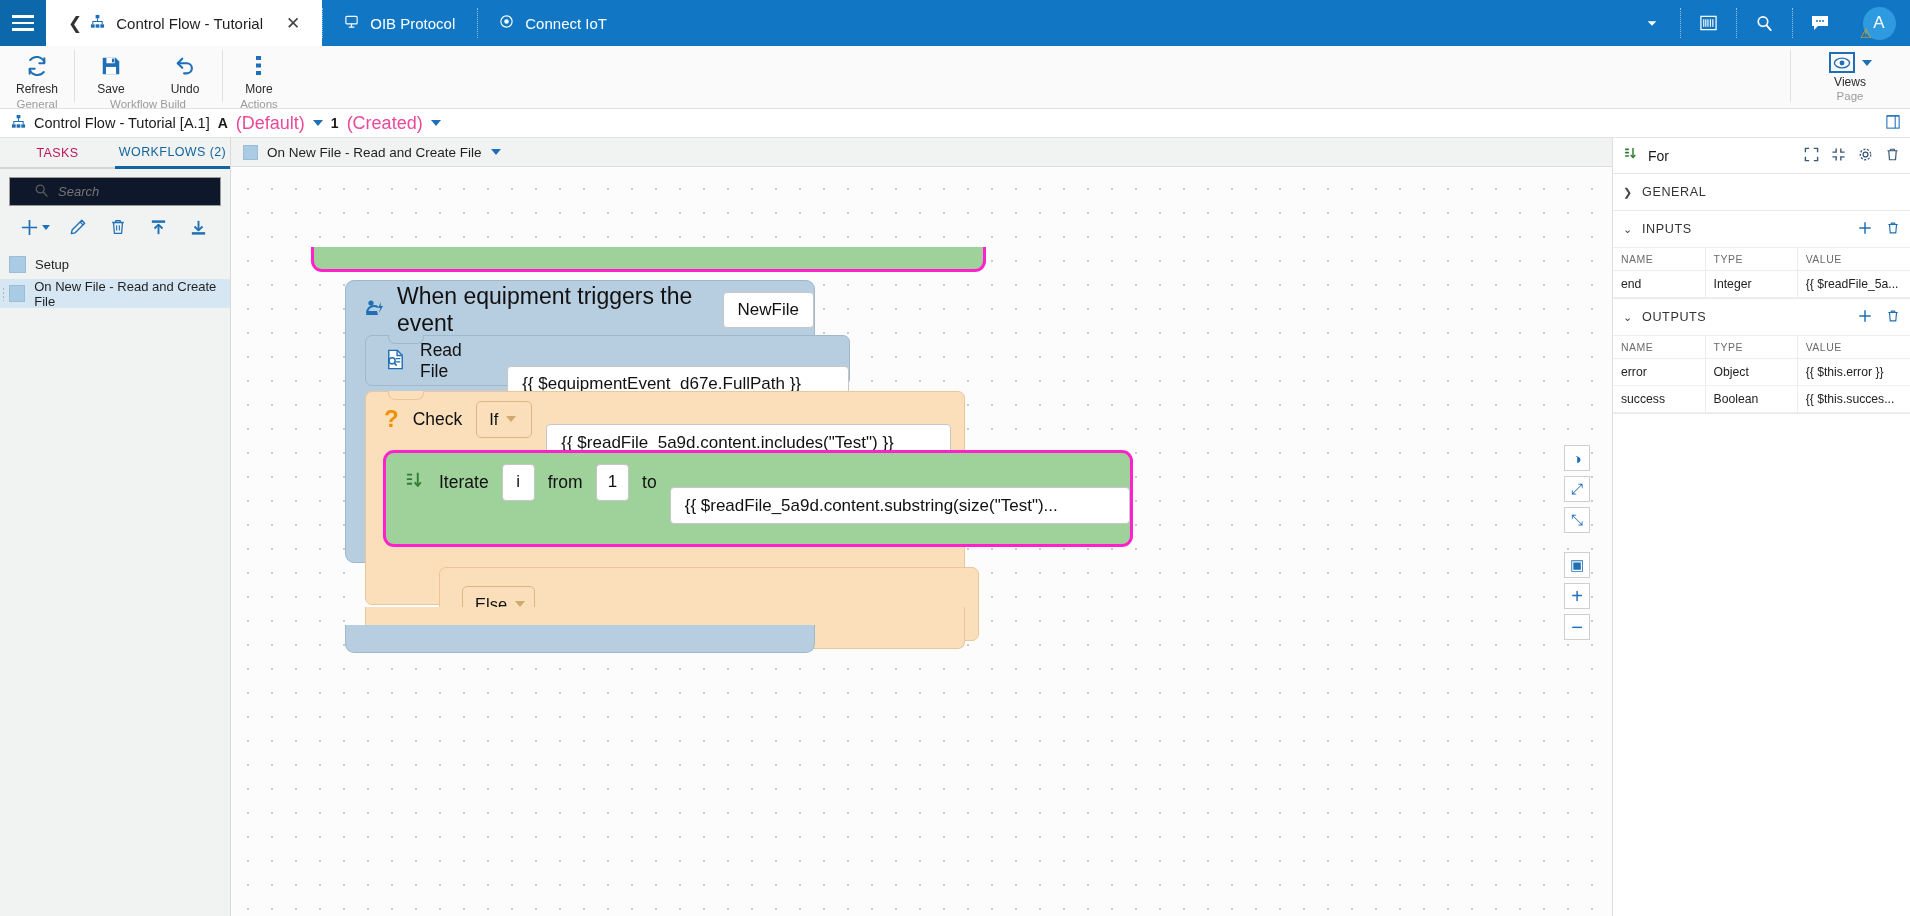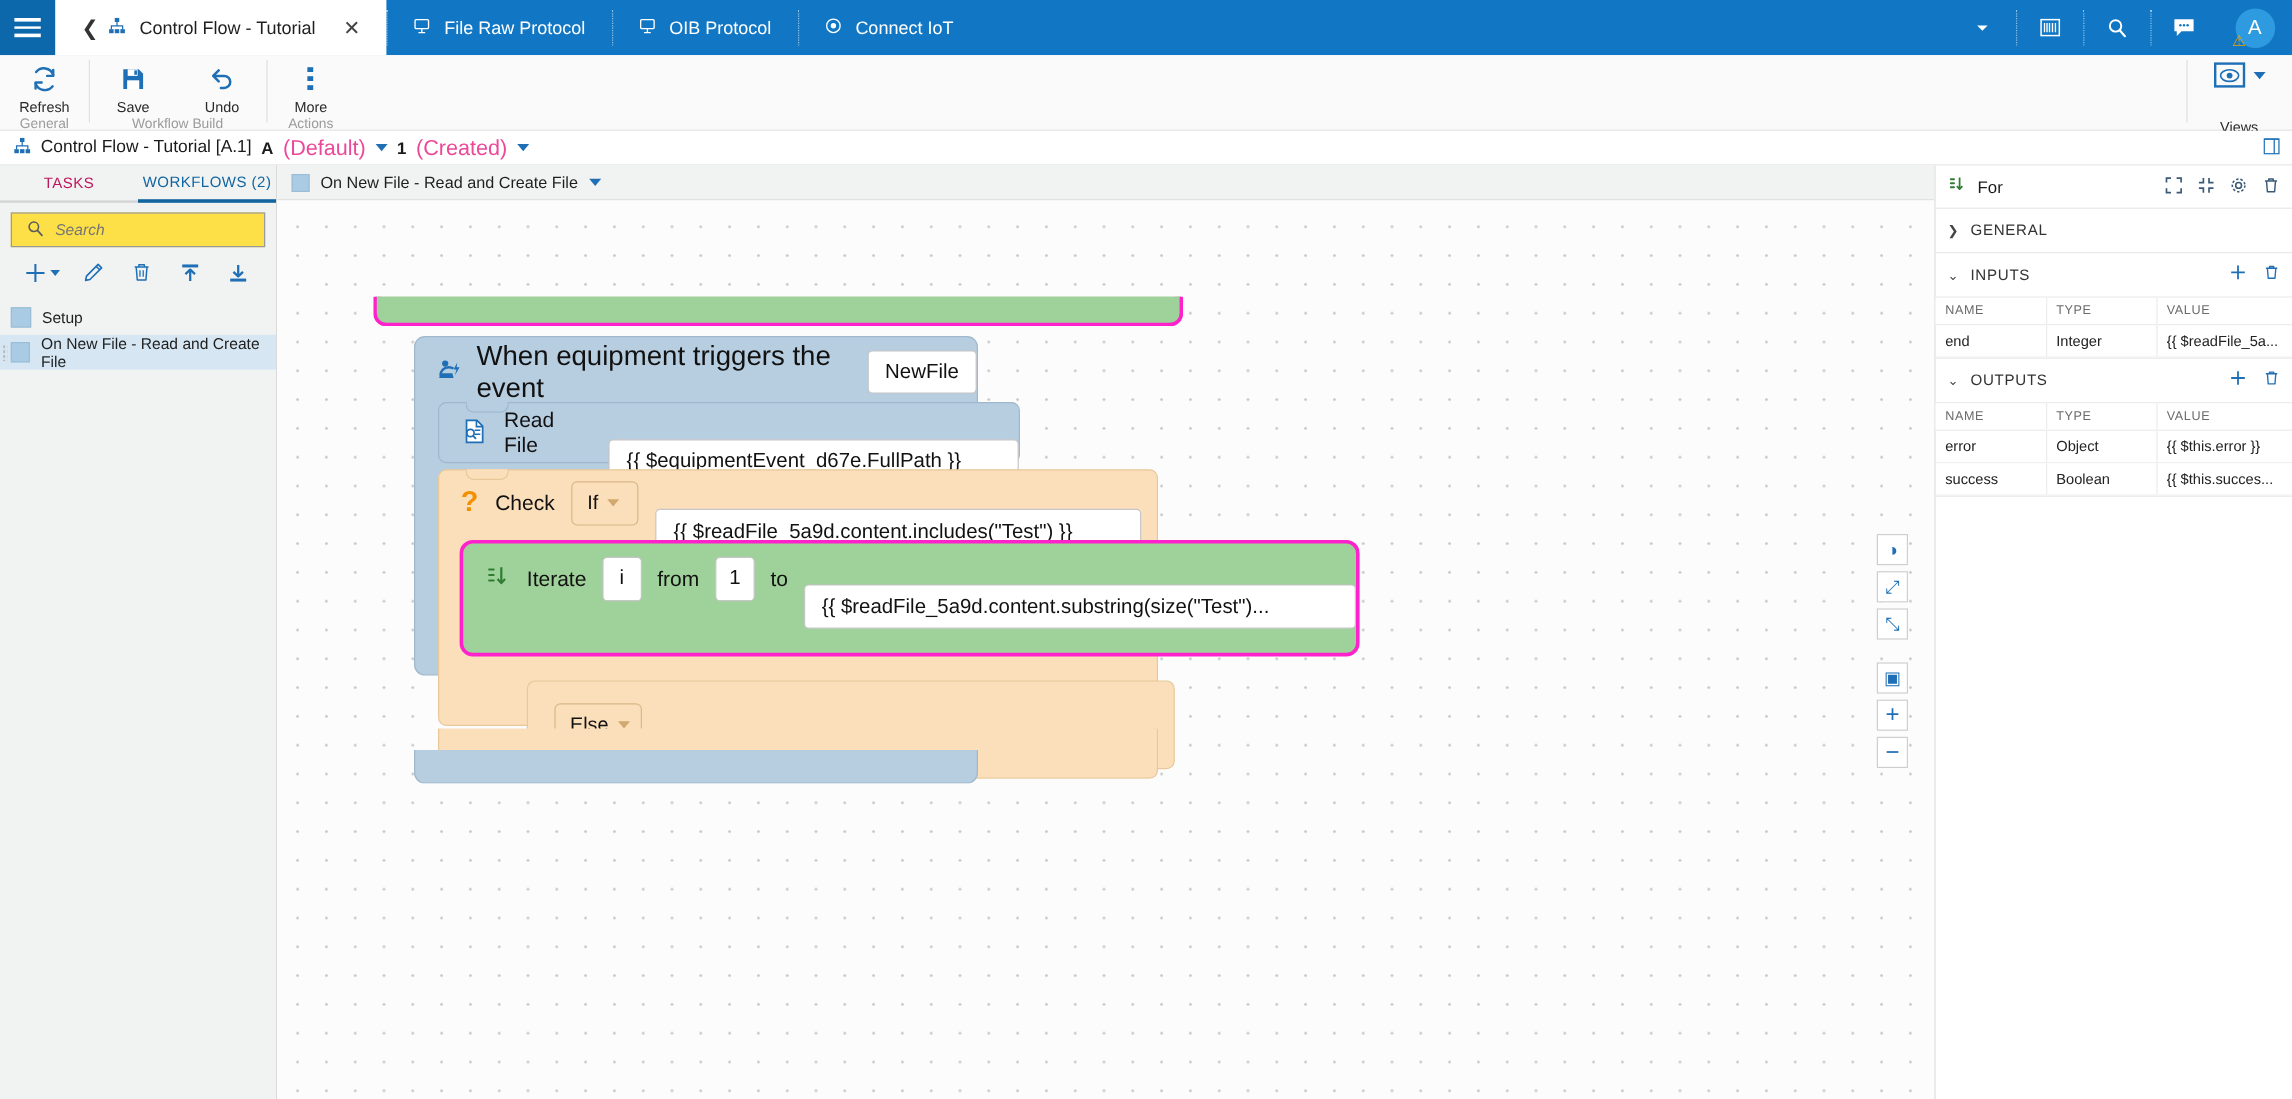--- a/index.html
+++ b/index.html
@@ -32,42 +32,42 @@
   
   .ribbon { position:absolute; left:0; top:46px; width:1910px; height:63px; background:#fafafa; border-bottom:1px solid #e2e2e2; display:flex; }
   .rgroup { display:flex; flex-direction:column; justify-content:flex-start; position:relative; }
   .rgroup + .rgroup::before { content:""; position:absolute; left:0; top:4px; height:52px; border-left:1px solid #e0e0e0; }
   .rbtns { display:flex; }
   .rbtn { width:74px; display:flex; flex-direction:column; align-items:center; padding-top:7px; cursor:pointer; }
   .rbtn .ic { height:26px; display:flex; align-items:center; justify-content:center; color:#1e6fb5; }
   .rbtn .lb { font-size:12px; color:#2a2a2a; margin-top:3px; }
   .rlabel { font-size:11.5px; color:#9b9b9b; text-align:center; margin-top:2px; }
   .ribbon-mid { flex:1; }
-  .views-group { position:relative; width:88px; display:flex; flex-direction:column; align-items:center; padding-top:6px;gap:24px; }
+  .views-group { position:relative; width:120px; display:flex; flex-direction:column; align-items:center; padding-top:6px; }
   .views-group::before { content:""; position:absolute; left:0; top:4px; height:52px; border-left:1px solid #e0e0e0; }
   .eye-box { border:2px solid #1e6fb5; width:26px; height:21px; display:flex; align-items:center; justify-content:center; }
   .views-row { display:flex; align-items:center; gap:7px; }
   .views-lb { font-size:12px; color:#2a2a2a; margin-top:2px; }
   .views-sub { font-size:11.5px; color:#9b9b9b; margin-top:1px; }
 
   
   .crumbbar { position:absolute; left:0; top:109px; width:1910px; height:29px; background:#fff; border-bottom:1px solid #e2e2e2; display:flex; align-items:center; padding-left:11px; gap:8px; }
   .crumb-title { font-size:14.5px; color:#1a1a1a; }
   .crumb-b { font-weight:bold; font-size:14px; color:#1a1a1a; }
   .crumb-n { font-size:18px; color:#ec4899; }
   .caret { width:0;height:0;border-left:5px solid transparent;border-right:5px solid transparent;border-top:6px solid #1e6fb5; cursor:pointer; }
   .crumb-right { margin-left:auto; margin-right:10px; color:#1e6fb5; cursor:pointer; }
 
   
   .leftpanel { position:absolute; left:0; top:138px; width:231px; bottom:0; background:#f1f2f2; border-right:1px solid #d9d9d9; }
   .tabs { display:flex; height:31px; }
   .ptab { flex:1; display:flex; align-items:center; justify-content:center; font-size:12.5px; color:#be185d; letter-spacing:.4px; cursor:pointer; border-bottom:2px solid #d2d4d5; }
   .ptab.active { color:#12659e; border-bottom:3px solid #12659e; }
   .searchwrap { padding:8px 9px 0 9px; }
-  .searchbox { height:29px; border:1px solid #9a9a9a; background:#fde047; display:flex; align-items:center; padding:0 12px; gap:7px; }
+  .searchbox { height:29px; border:1px solid #9a9a9a; background:#0f172a; display:flex; align-items:center; padding:0 24px; gap:7px; }
   .searchbox input { border:0; outline:0; background:transparent; font-size:13px; font-style:italic; color:#7a7a7a; width:100%; font-family:"Liberation Sans", sans-serif; }
   .lp-tools { display:flex; align-items:center; justify-content:center; gap:0; height:42px; }
   .lp-tool { width:40px; display:flex; align-items:center; justify-content:center; color:#1e6fb5; cursor:pointer; }
   .lp-tool.plus { width:46px; gap:3px; }
   .mini-caret { width:0;height:0;border-left:4px solid transparent;border-right:4px solid transparent;border-top:5px solid #1e6fb5; }
   .wf-list { margin-top:2px; }
   .wf-item { height:29px; display:flex; align-items:center; gap:9px; padding-left:9px; cursor:pointer; font-size:13px; color:#1f1f1f; position:relative; }
   .wf-item.selected { background:#d6e7f3; }
   .wf-item .grip { position:absolute; left:2px; width:4px; height:14px; background-image:radial-gradient(#b5b5b5 40%, transparent 41%); background-size:3px 4px; opacity:0; }
   .wf-item.selected .grip { opacity:1; }
@@ -186,29 +186,20 @@
             <rect x="1" y="11" width="4" height="3.6" fill="#1e6fb5"></rect>
             <rect x="6" y="11" width="4" height="3.6" fill="#1e6fb5"></rect>
             <rect x="11" y="11" width="4" height="3.6" fill="#1e6fb5"></rect>
             <path d="M8 4.6v3.4M3 11V8h10v3" stroke="#1e6fb5" fill="none" stroke-width="1.1"></path>
           </svg>
       </span>
       <span>Control Flow - Tutorial</span>
       <span class="tab-close">✕</span>
     </div>
 
-    <div class="tab sep">
-      <span>
-        <svg width="15" height="15" viewBox="0 0 16 16">
-            <rect x="2" y="2.5" width="12" height="8" rx="1" fill="none" stroke="#fff" stroke-width="1.2"></rect>
-            <path d="M5 14h6M8 10.5V14" stroke="#fff" stroke-width="1.2"></path>
-          </svg>
-      </span>
-      <span>File Raw Protocol</span>
-    </div>
 
     <div class="tab sep">
       <span>
         <svg width="15" height="15" viewBox="0 0 16 16">
             <rect x="2" y="2.5" width="12" height="8" rx="1" fill="none" stroke="#fff" stroke-width="1.2"></rect>
             <path d="M5 14h6M8 10.5V14" stroke="#fff" stroke-width="1.2"></path>
           </svg>
       </span>
       <span>OIB Protocol</span>
     </div>

